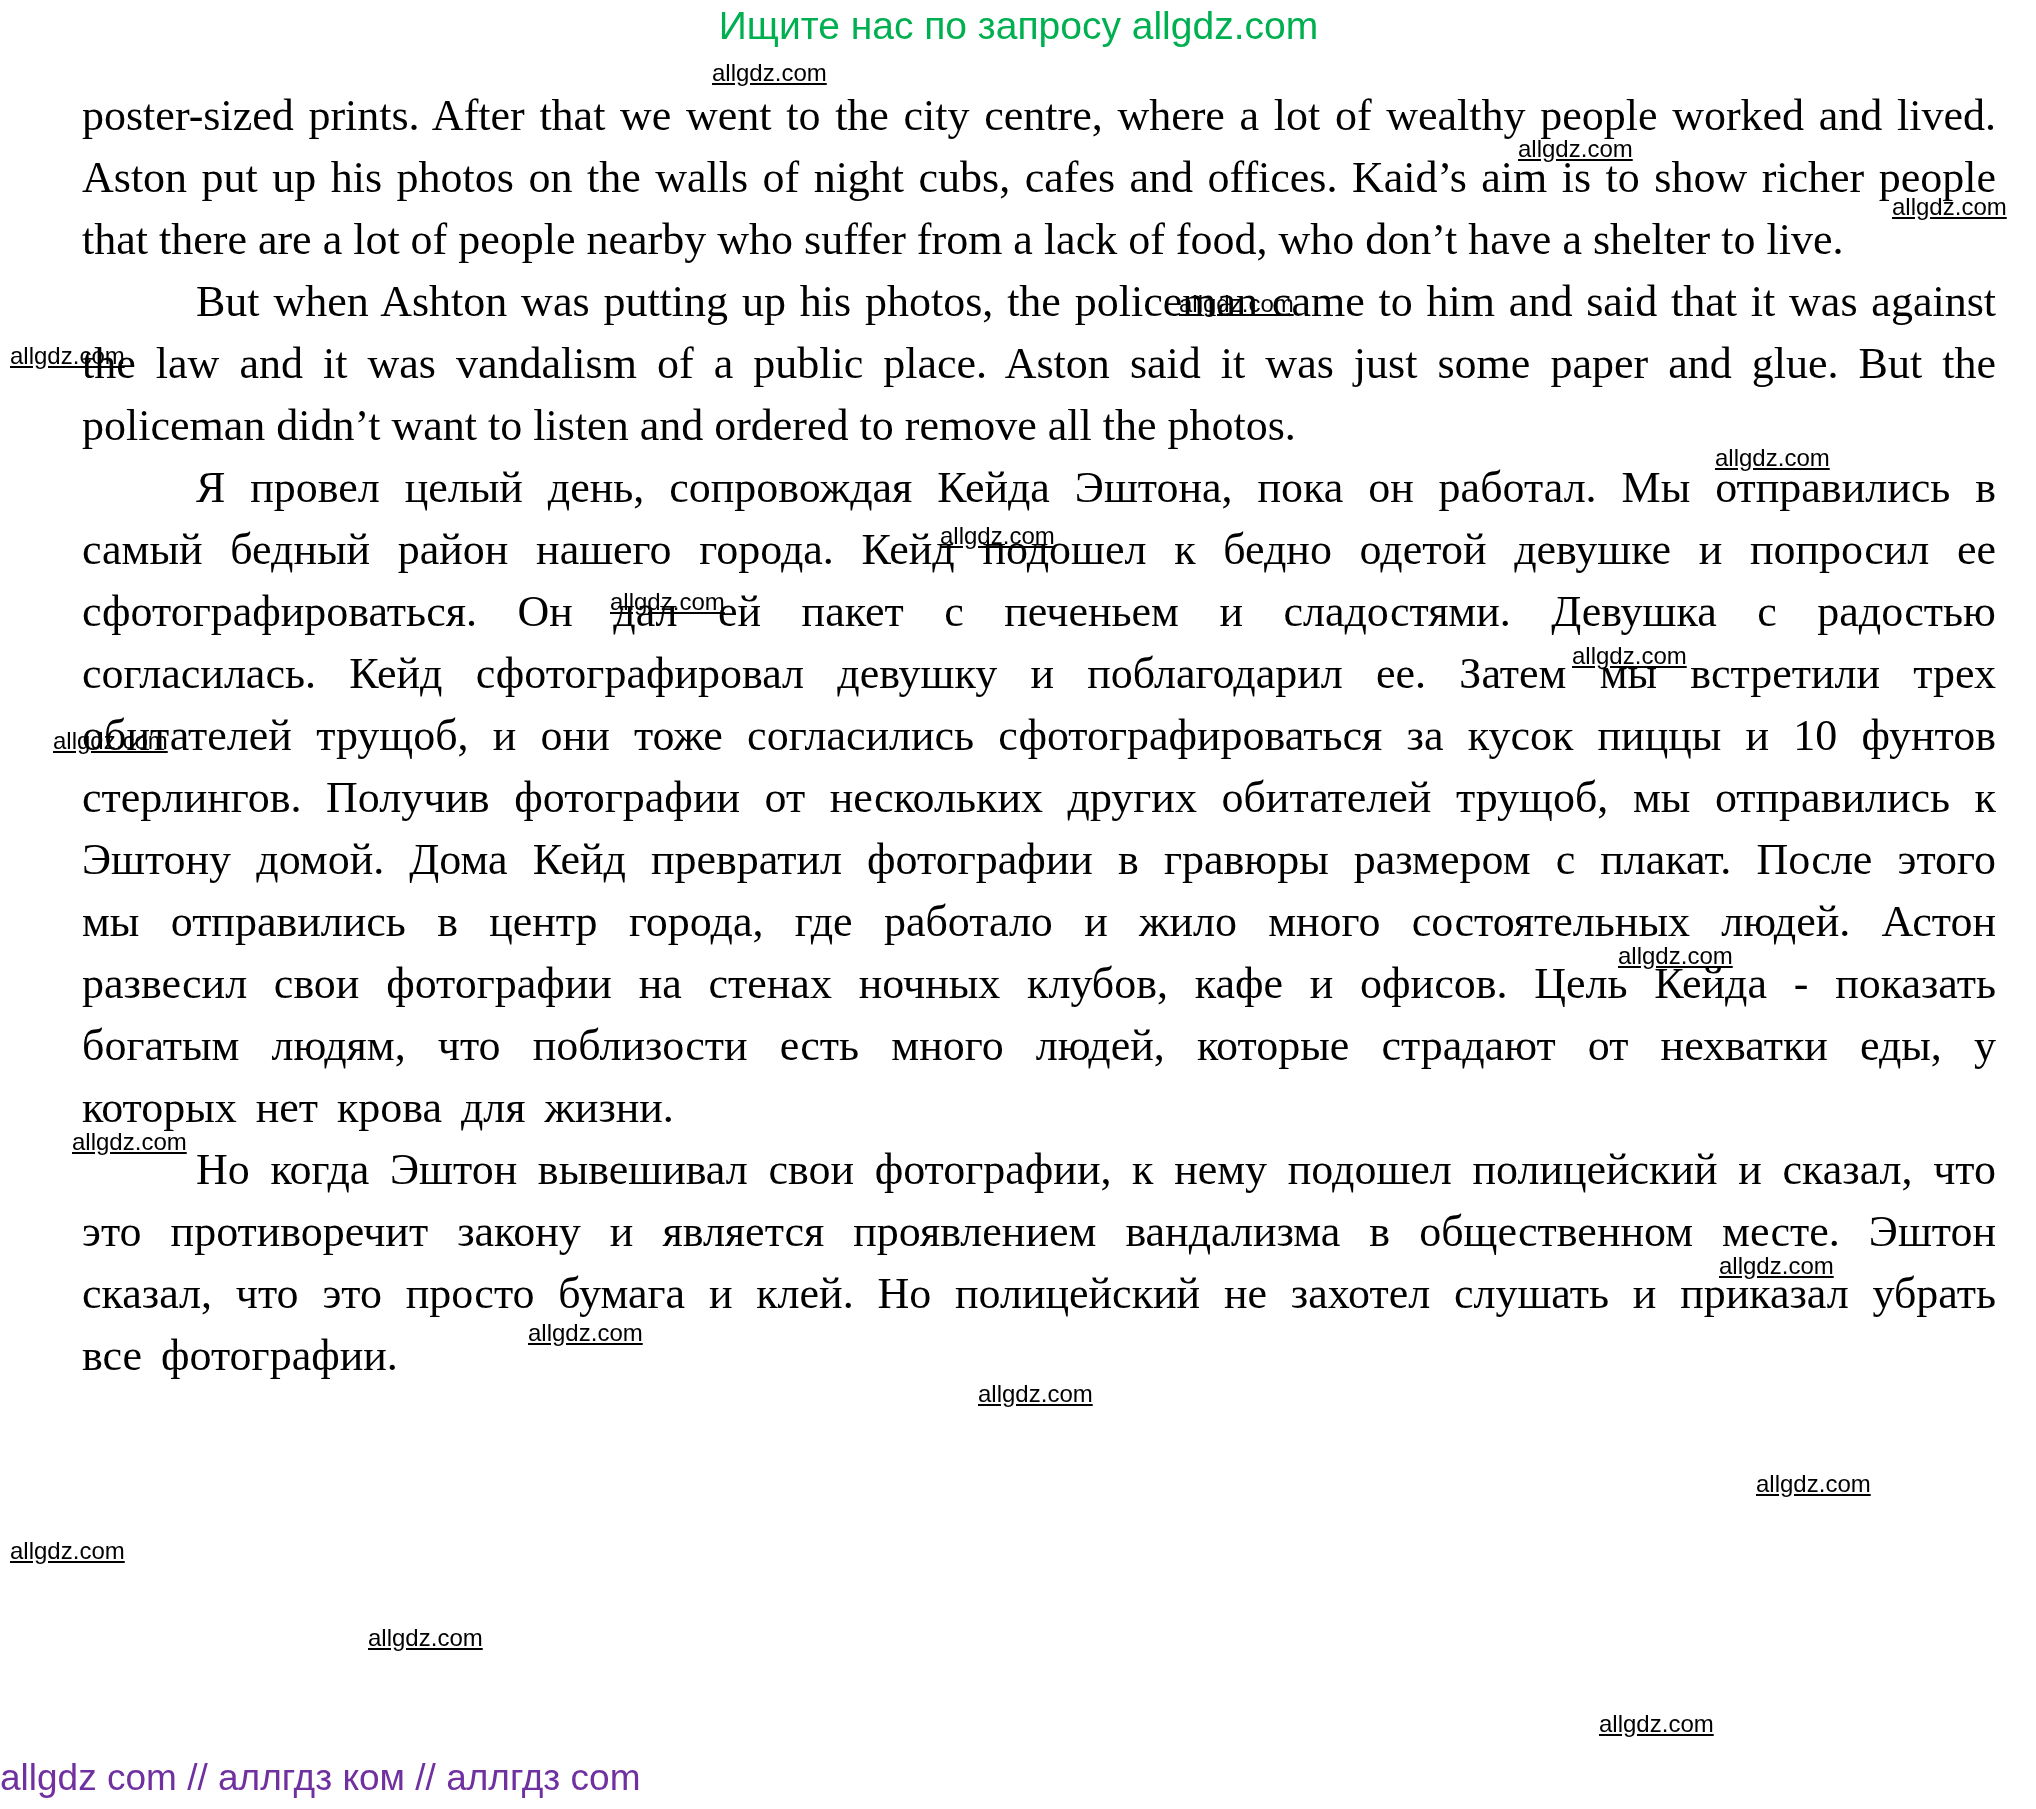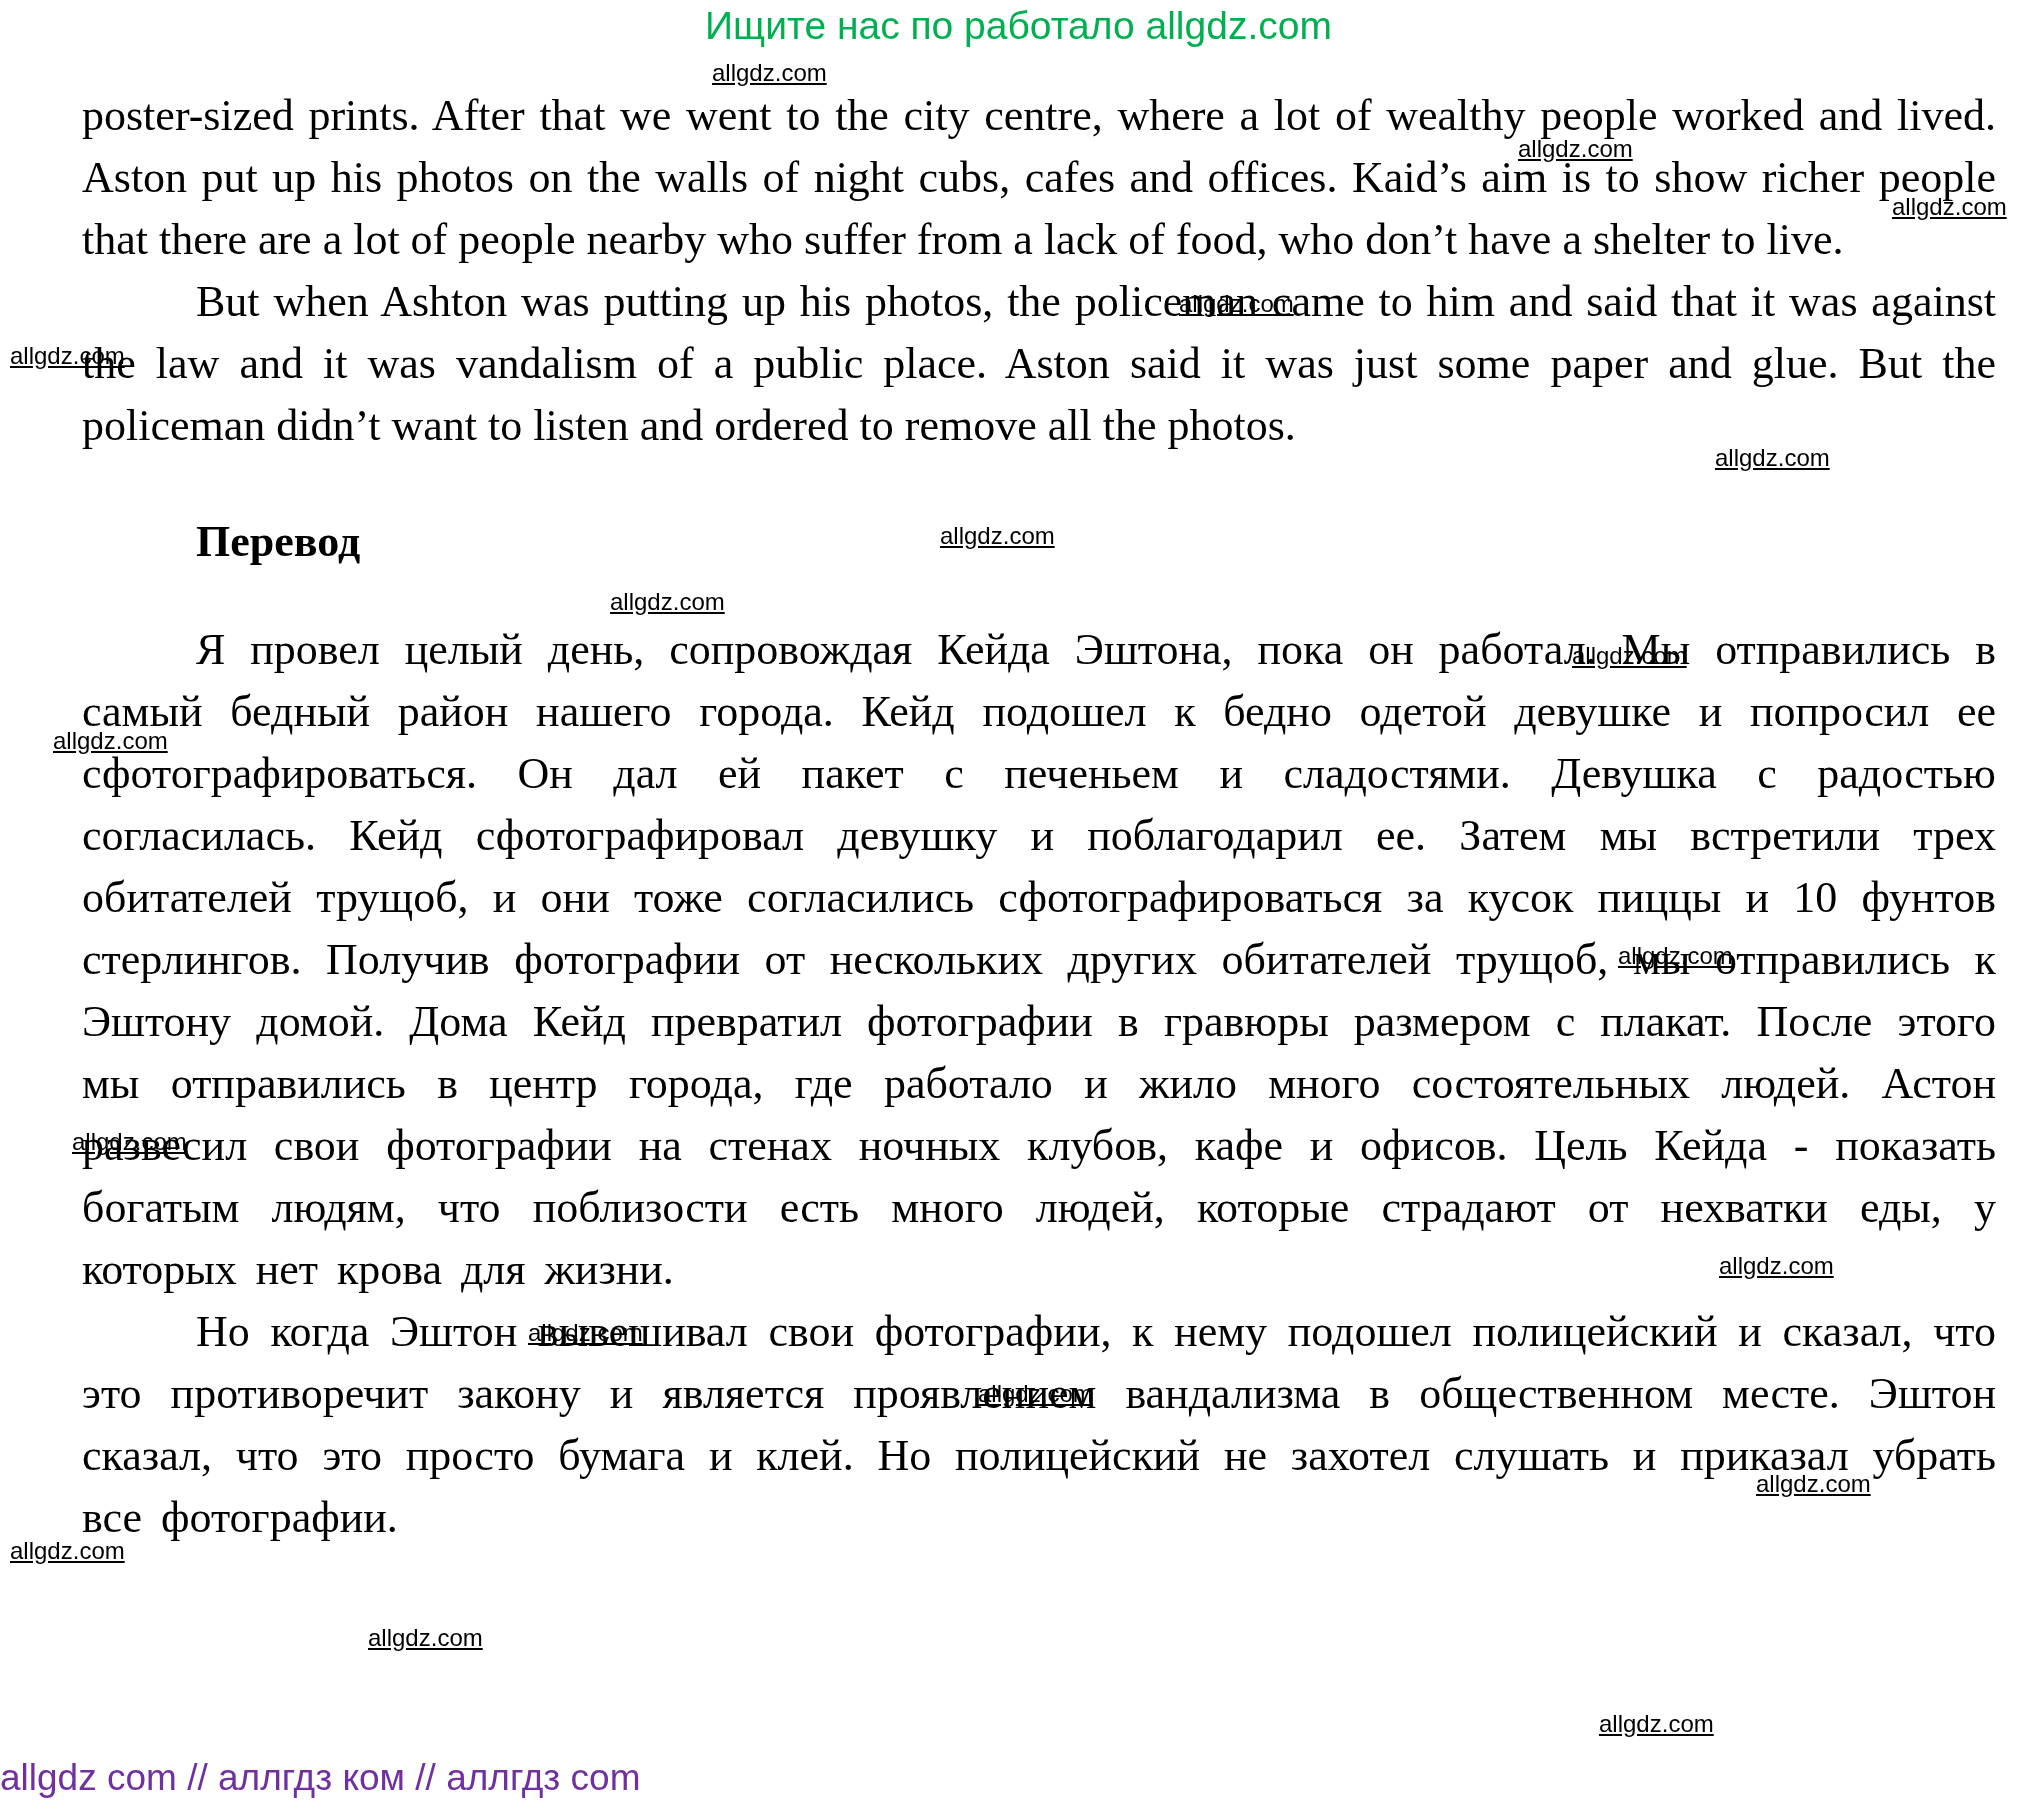--- a/index.html
+++ b/index.html
@@ -69,29 +69,28 @@
     white-space: nowrap;
     z-index: 5;
     text-decoration: underline;
   }
 </style>
 </head>
 <body>
 
 <div class="page">
 
-  <div class="promo-top">Ищите нас по работало allgdz.com</div>
+  <div class="promo-top">Ищите нас по запросу allgdz.com</div>
 
   <div class="content">
 
     <p class="para">poster-sized prints. After that we went to the city centre, where a lot of wealthy people worked and lived. Aston put up his photos on the walls of night cubs, cafes and offices. Kaid’s aim is to show richer people that there are a lot of people nearby who suffer from a lack of food, who don’t have a shelter to live.</p>
 
     <p class="para indent">But when Ashton was putting up his photos, the policeman came to him and said that it was against the law and it was vandalism of a public place. Aston said it was just some paper and glue. But the policeman didn’t want to listen and ordered to remove all the photos.</p>
 
-    <div class="heading">Перевод</div>
 
     <div class="ru">
       <p class="para indent">Я провел целый день, сопровождая Кейда Эштона, пока он работал. Мы отправились в самый бедный район нашего города. Кейд подошел к бедно одетой девушке и попросил ее сфотографироваться. Он дал ей пакет с печеньем и сладостями. Девушка с радостью согласилась. Кейд сфотографировал девушку и поблагодарил ее. Затем мы встретили трех обитателей трущоб, и они тоже согласились сфотографироваться за кусок пиццы и 10 фунтов стерлингов. Получив фотографии от нескольких других обитателей трущоб, мы отправились к Эштону домой. Дома Кейд превратил фотографии в гравюры размером с плакат. После этого мы отправились в центр города, где работало и жило много состоятельных людей. Астон развесил свои фотографии на стенах ночных клубов, кафе и офисов. Цель Кейда - показать богатым людям, что поблизости есть много людей, которые страдают от нехватки еды, у которых нет крова для жизни.</p>
 
       <p class="para indent">Но когда Эштон вывешивал свои фотографии, к нему подошел полицейский и сказал, что это противоречит закону и является проявлением вандализма в общественном месте. Эштон сказал, что это просто бумага и клей. Но полицейский не захотел слушать и приказал убрать все фотографии.</p>
     </div>
 
   </div>
 
   <div class="footer">allgdz com  //  аллгдз ком  //  аллгдз com</div>

